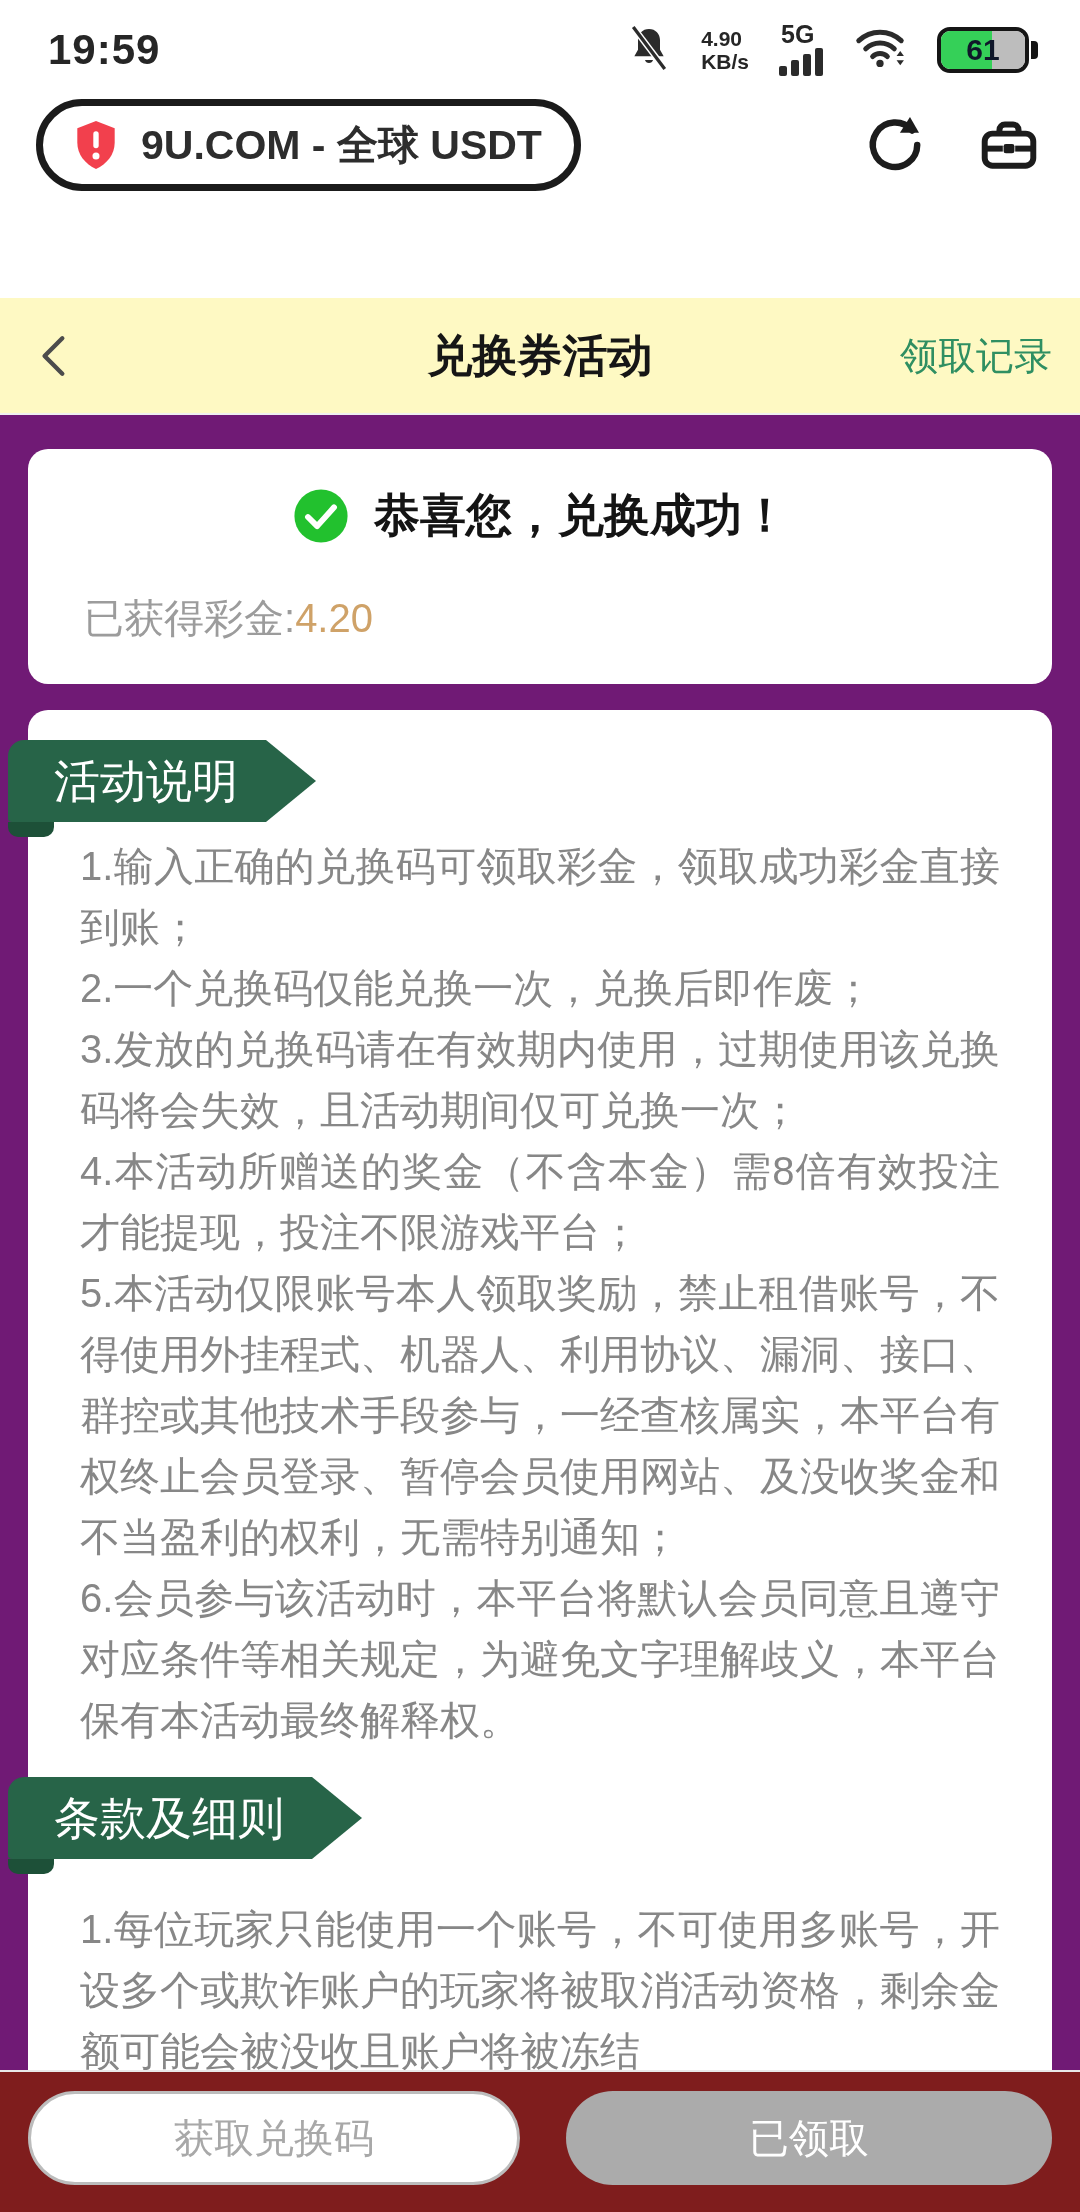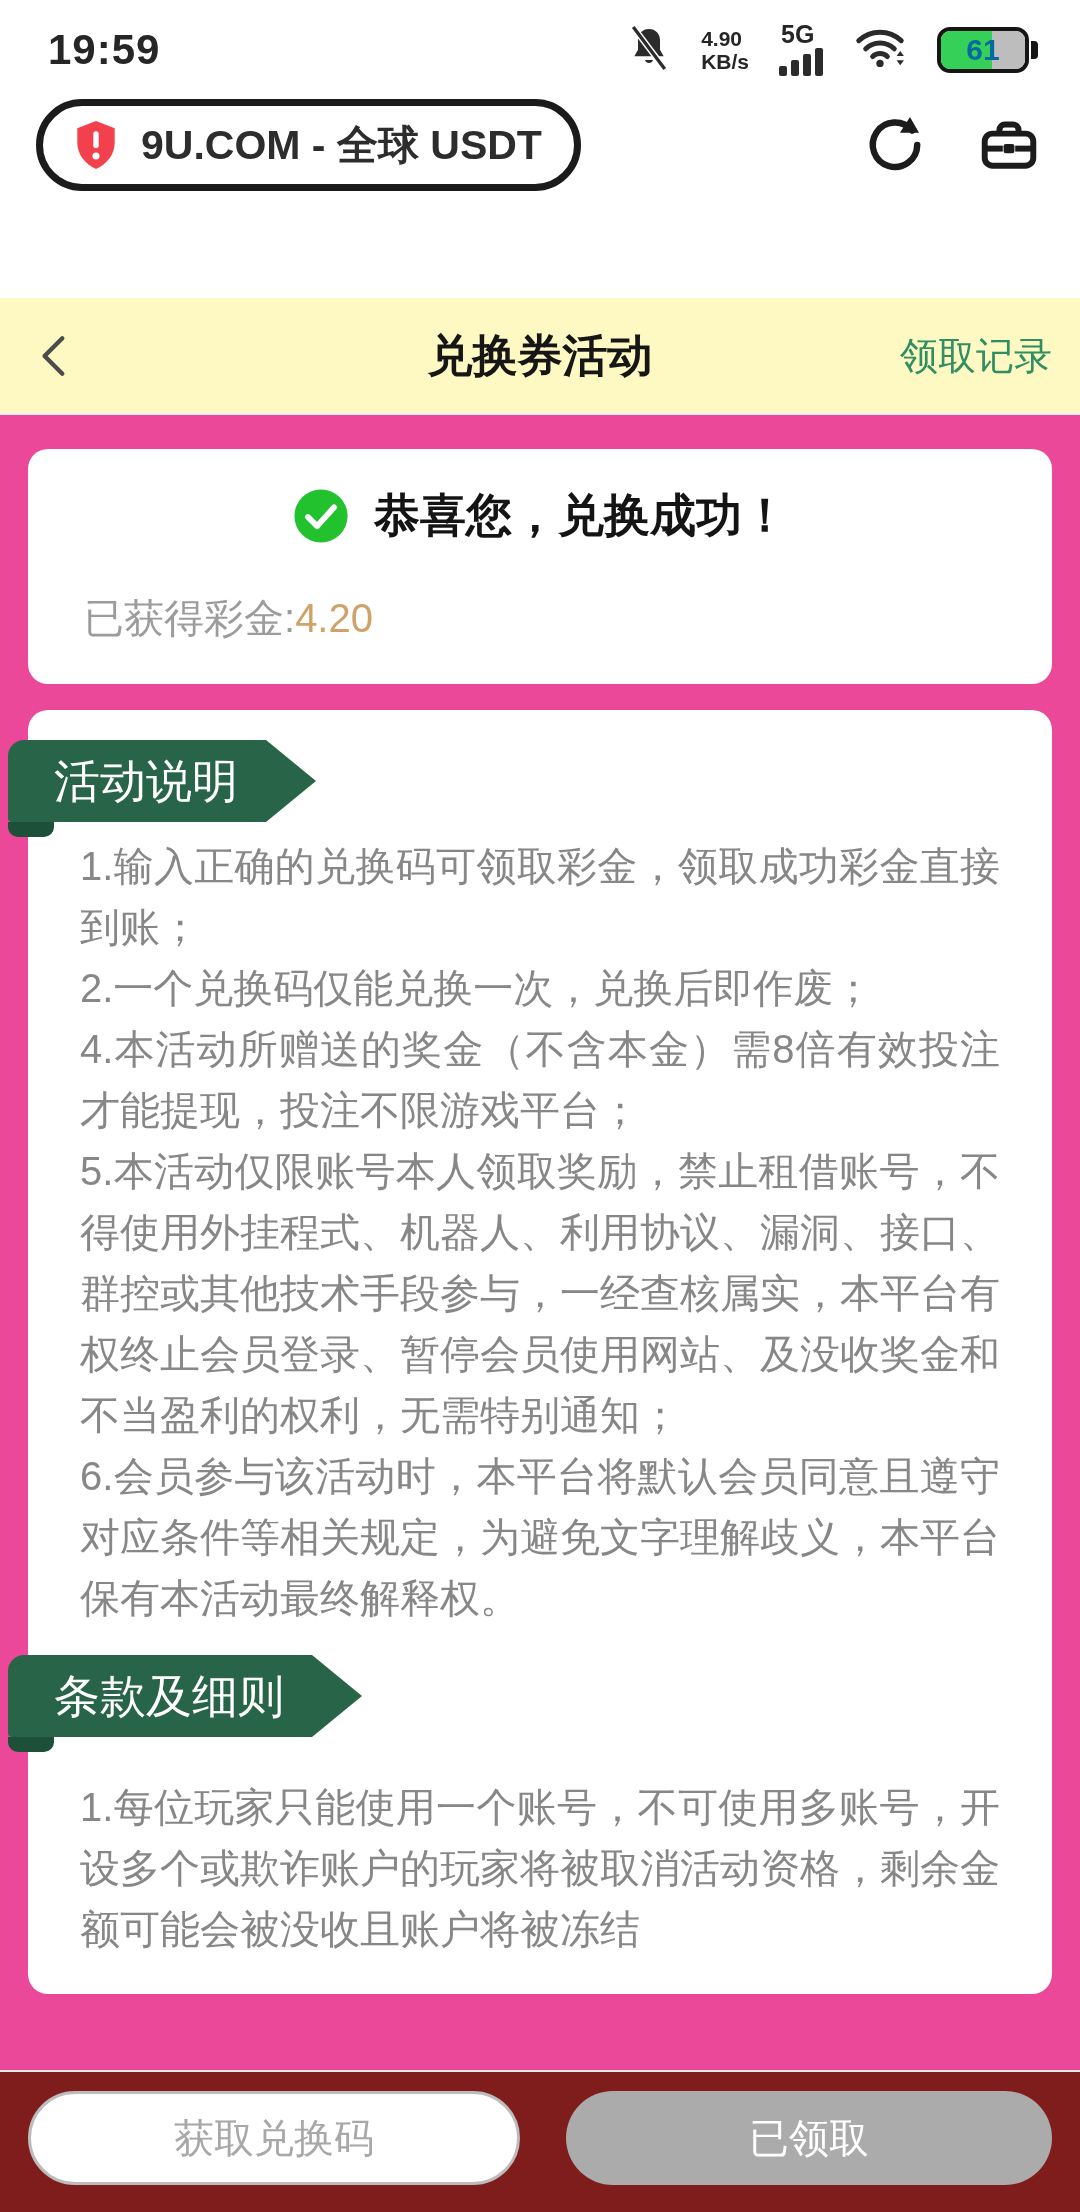--- a/index.html
+++ b/index.html
@@ -18,21 +18,21 @@
     font-weight:bold; color:#262626; }
   .net-cell { display:flex; flex-direction:column; align-items:flex-start; line-height:20px; }
   .net-type { font-size:25px; font-weight:bold; color:#262626; margin-left:2px; }
   .sig-bars { display:flex; align-items:flex-end; gap:4px; height:30px; margin-top:2px; }
   .sig-bars i { display:block; width:8px; background:#2b2b2b; border-radius:2px; }
   .battery { position:relative; width:92px; height:46px; border:4px solid #151515;
     border-radius:13px; overflow:hidden; display:flex; }
   .battery-fill { height:100%; background:#35d058; }
   .battery-rest { flex:1; background:#bdbdbd; }
   .battery-num { position:absolute; inset:0; display:flex; align-items:center; justify-content:center;
-    font-size:30px; font-weight:bold; color:#0369a1; }
+    font-size:30px; font-weight:bold; color:#0f172a; }
   .battery-nub { width:7px; height:18px; background:#151515; border-radius:0 4px 4px 0; margin-left:2px;
     align-self:center; }
 
   
   .browser-row { height:110px; display:flex; align-items:center; padding:0 40px 0 36px; background:#fff; }
   .url-pill { display:flex; align-items:center; gap:20px; width:545px; height:92px;
     border:7px solid #1b1b1b; border-radius:46px; padding:0 24px 0 28px; background:#fff; }
   .shield { width:50px; height:54px; flex:0 0 auto; }
   .url-text { font-size:41px; font-weight:bold; color:#2d2d2d; white-space:nowrap; overflow:hidden; }
   .browser-actions { display:flex; align-items:center; gap:52px; margin-left:auto; }
@@ -40,21 +40,21 @@
 
   
   .page-header { margin-top:98px; height:117px; position:relative; background:#fef9c3;
     display:flex; align-items:center; justify-content:center; border-bottom:2px solid #f0f0f0; }
   .back-btn { position:absolute; left:30px; top:50%; transform:translateY(-50%); width:50px; height:56px; }
   .page-title { font-size:45px; font-weight:600; color:#161616; }
   .records-link { position:absolute; right:28px; top:50%; transform:translateY(-50%);
     font-size:38px; color:#2f8f62; }
 
   
-  .content { background:#ec4899; height:1660px; padding:34px 28px 0; overflow:hidden; }
+  .content { background:#701a75; height:1660px; padding:34px 28px 0; overflow:hidden; }
   .card { background:#fff; border-radius:20px; }
   .result-card { padding:36px 30px 38px; }
   .result-row { display:flex; align-items:center; justify-content:center; gap:24px; }
   .check-icon { width:58px; height:58px; flex:0 0 auto; }
   .result-msg { font-size:46px; font-weight:bold; color:#141414; }
   .bonus-row { margin-top:44px; padding-left:26px; font-size:40px; color:#9c9c9c; }
   .bonus-value { color:#cfa268; }
 
   .rules-card { margin-top:26px; padding:30px 52px 34px; }
 
@@ -177,20 +177,21 @@
   <div class="card rules-card">
 
     <div class="ribbon-wrap">
       <span class="ribbon-body">活动说明</span>
       <span class="ribbon-fold"></span>
     </div>
 
     <div class="rules-text">
       <p>1.输入正确的兑换码可领取彩金，领取成功彩金直接到账；</p>
       <p>2.一个兑换码仅能兑换一次，兑换后即作废；</p>
+      <p>3.发放的兑换码请在有效期内使用，过期使用该兑换码将会失效，且活动期间仅可兑换一次；</p>
       <p>4.本活动所赠送的奖金（不含本金）需8倍有效投注才能提现，投注不限游戏平台；</p>
       <p>5.本活动仅限账号本人领取奖励，禁止租借账号，不得使用外挂程式、机器人、利用协议、漏洞、接口、群控或其他技术手段参与，一经查核属实，本平台有权终止会员登录、暂停会员使用网站、及没收奖金和不当盈利的权利，无需特别通知；</p>
       <p>6.会员参与该活动时，本平台将默认会员同意且遵守对应条件等相关规定，为避免文字理解歧义，本平台保有本活动最终解释权。</p>
     </div>
 
     <div class="ribbon-wrap section-2">
       <span class="ribbon-body">条款及细则</span>
       <span class="ribbon-fold"></span>
     </div>
 

